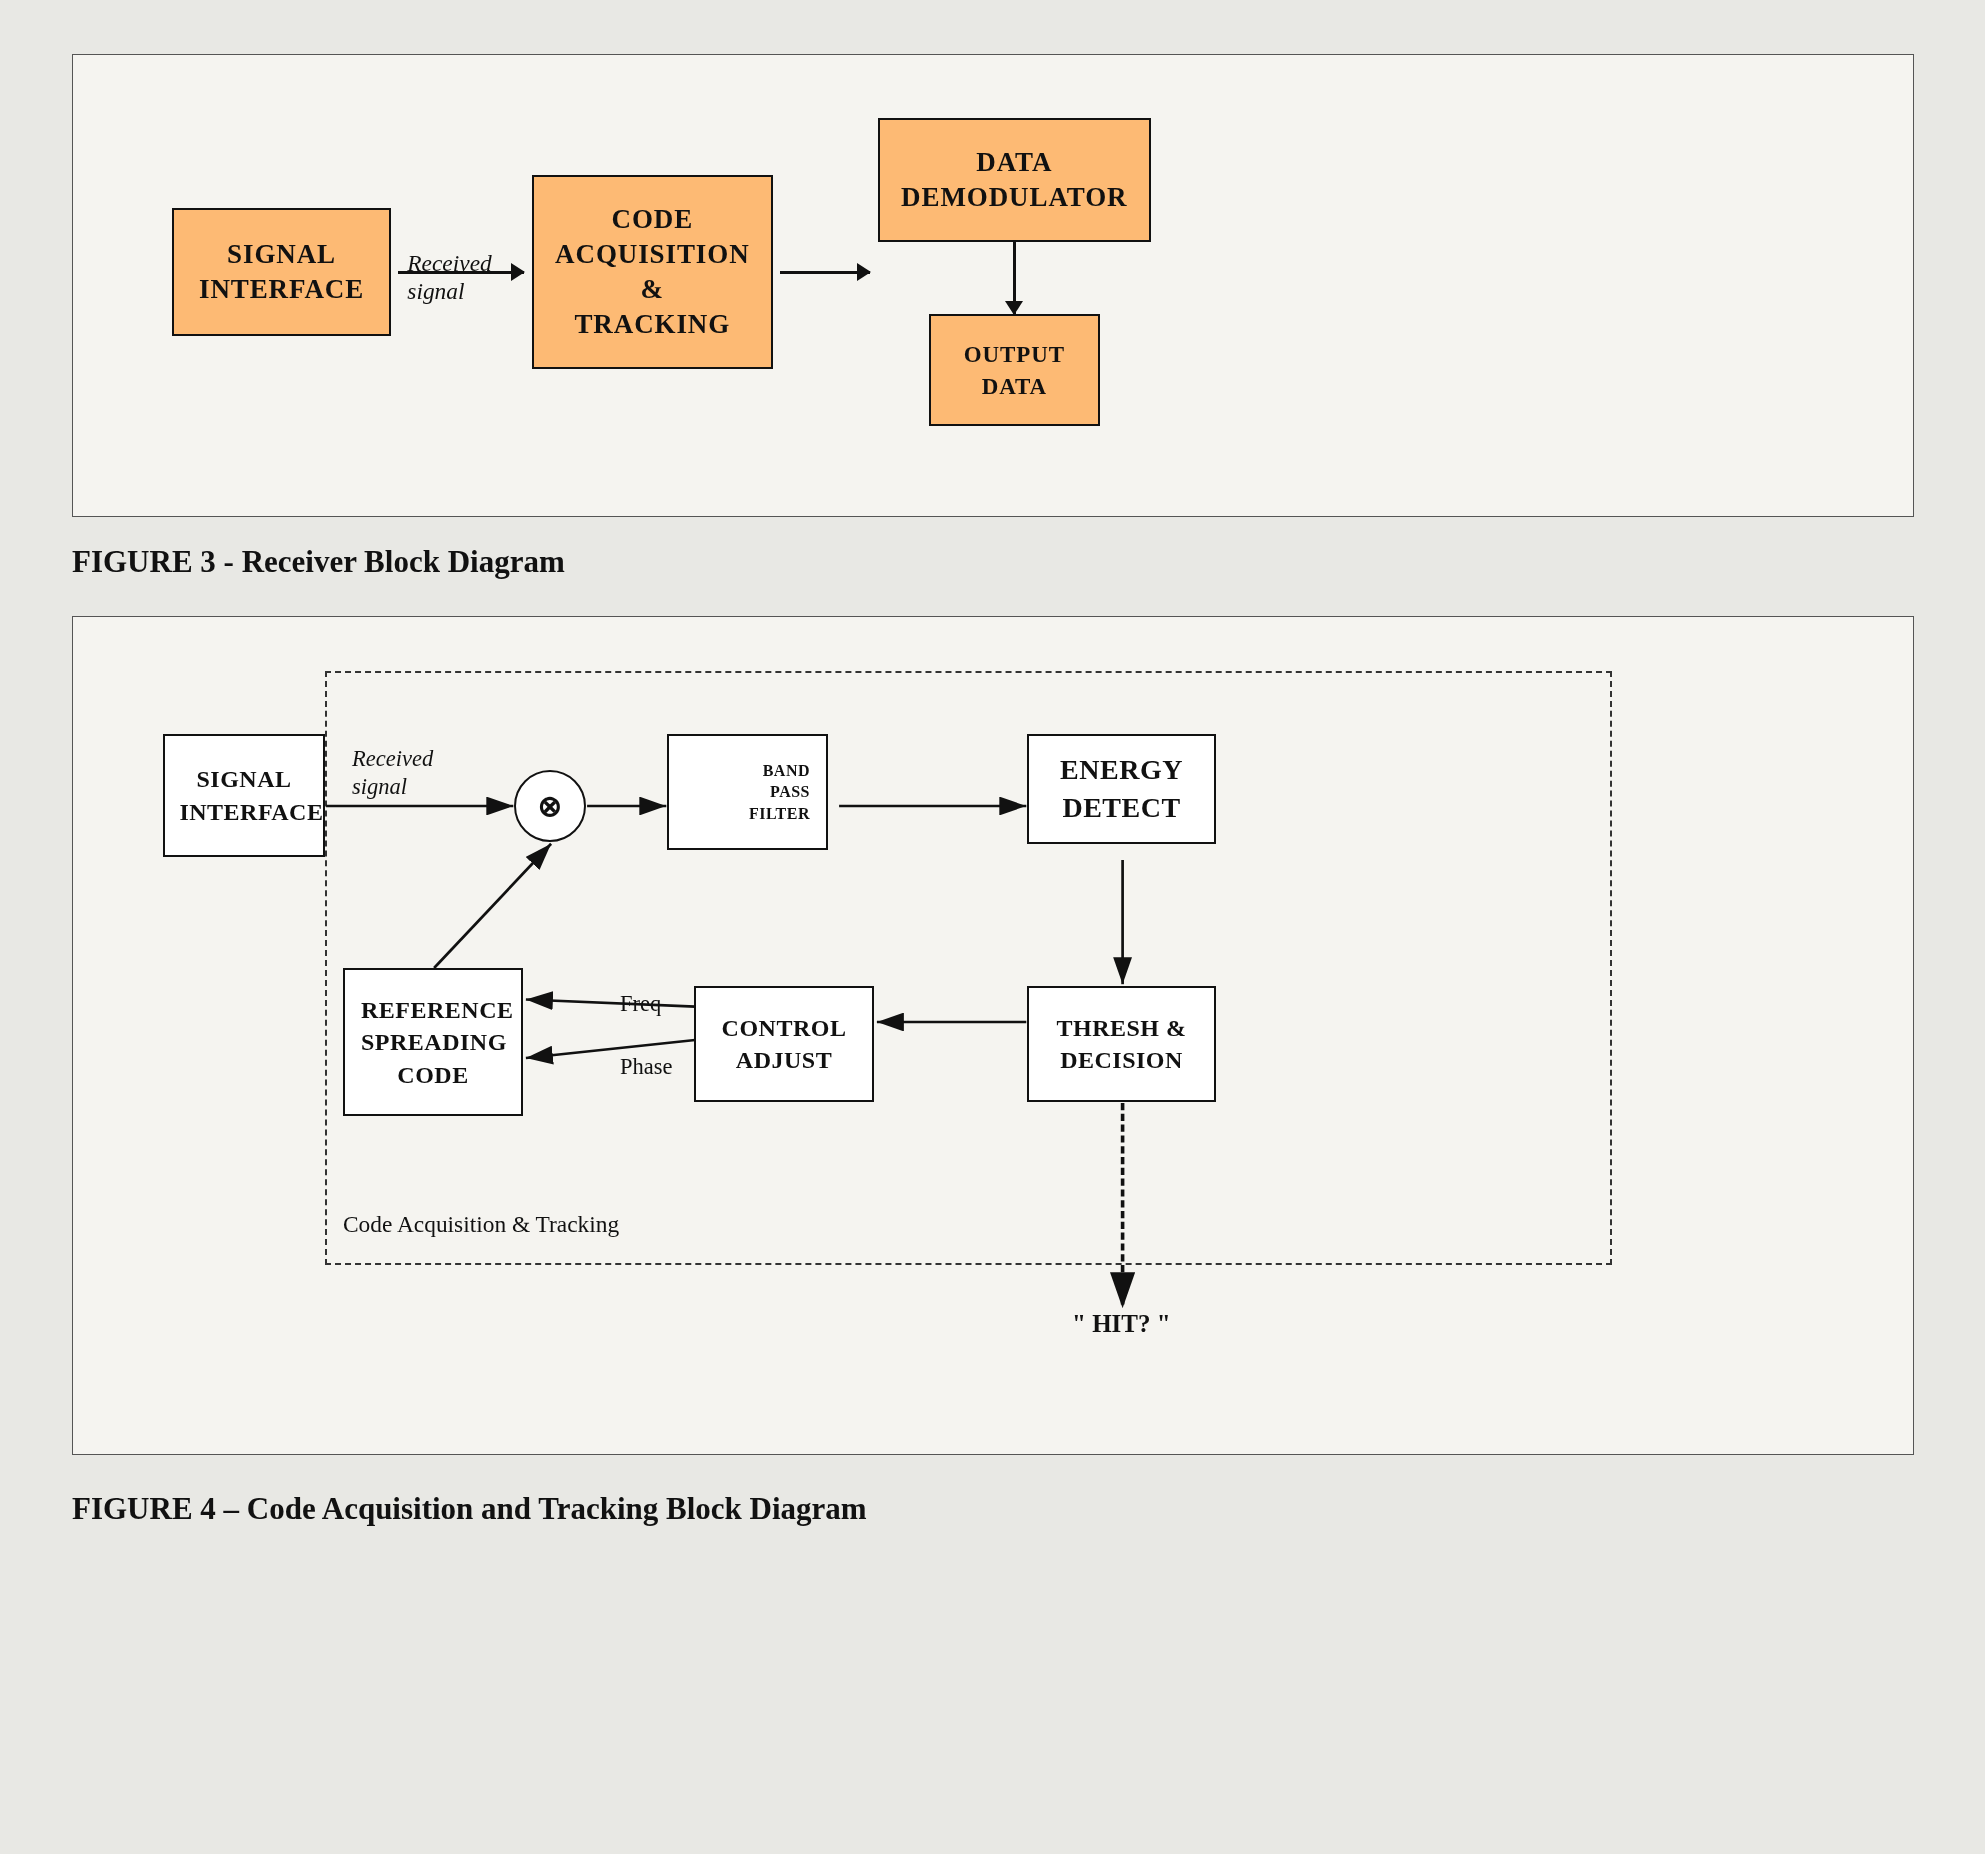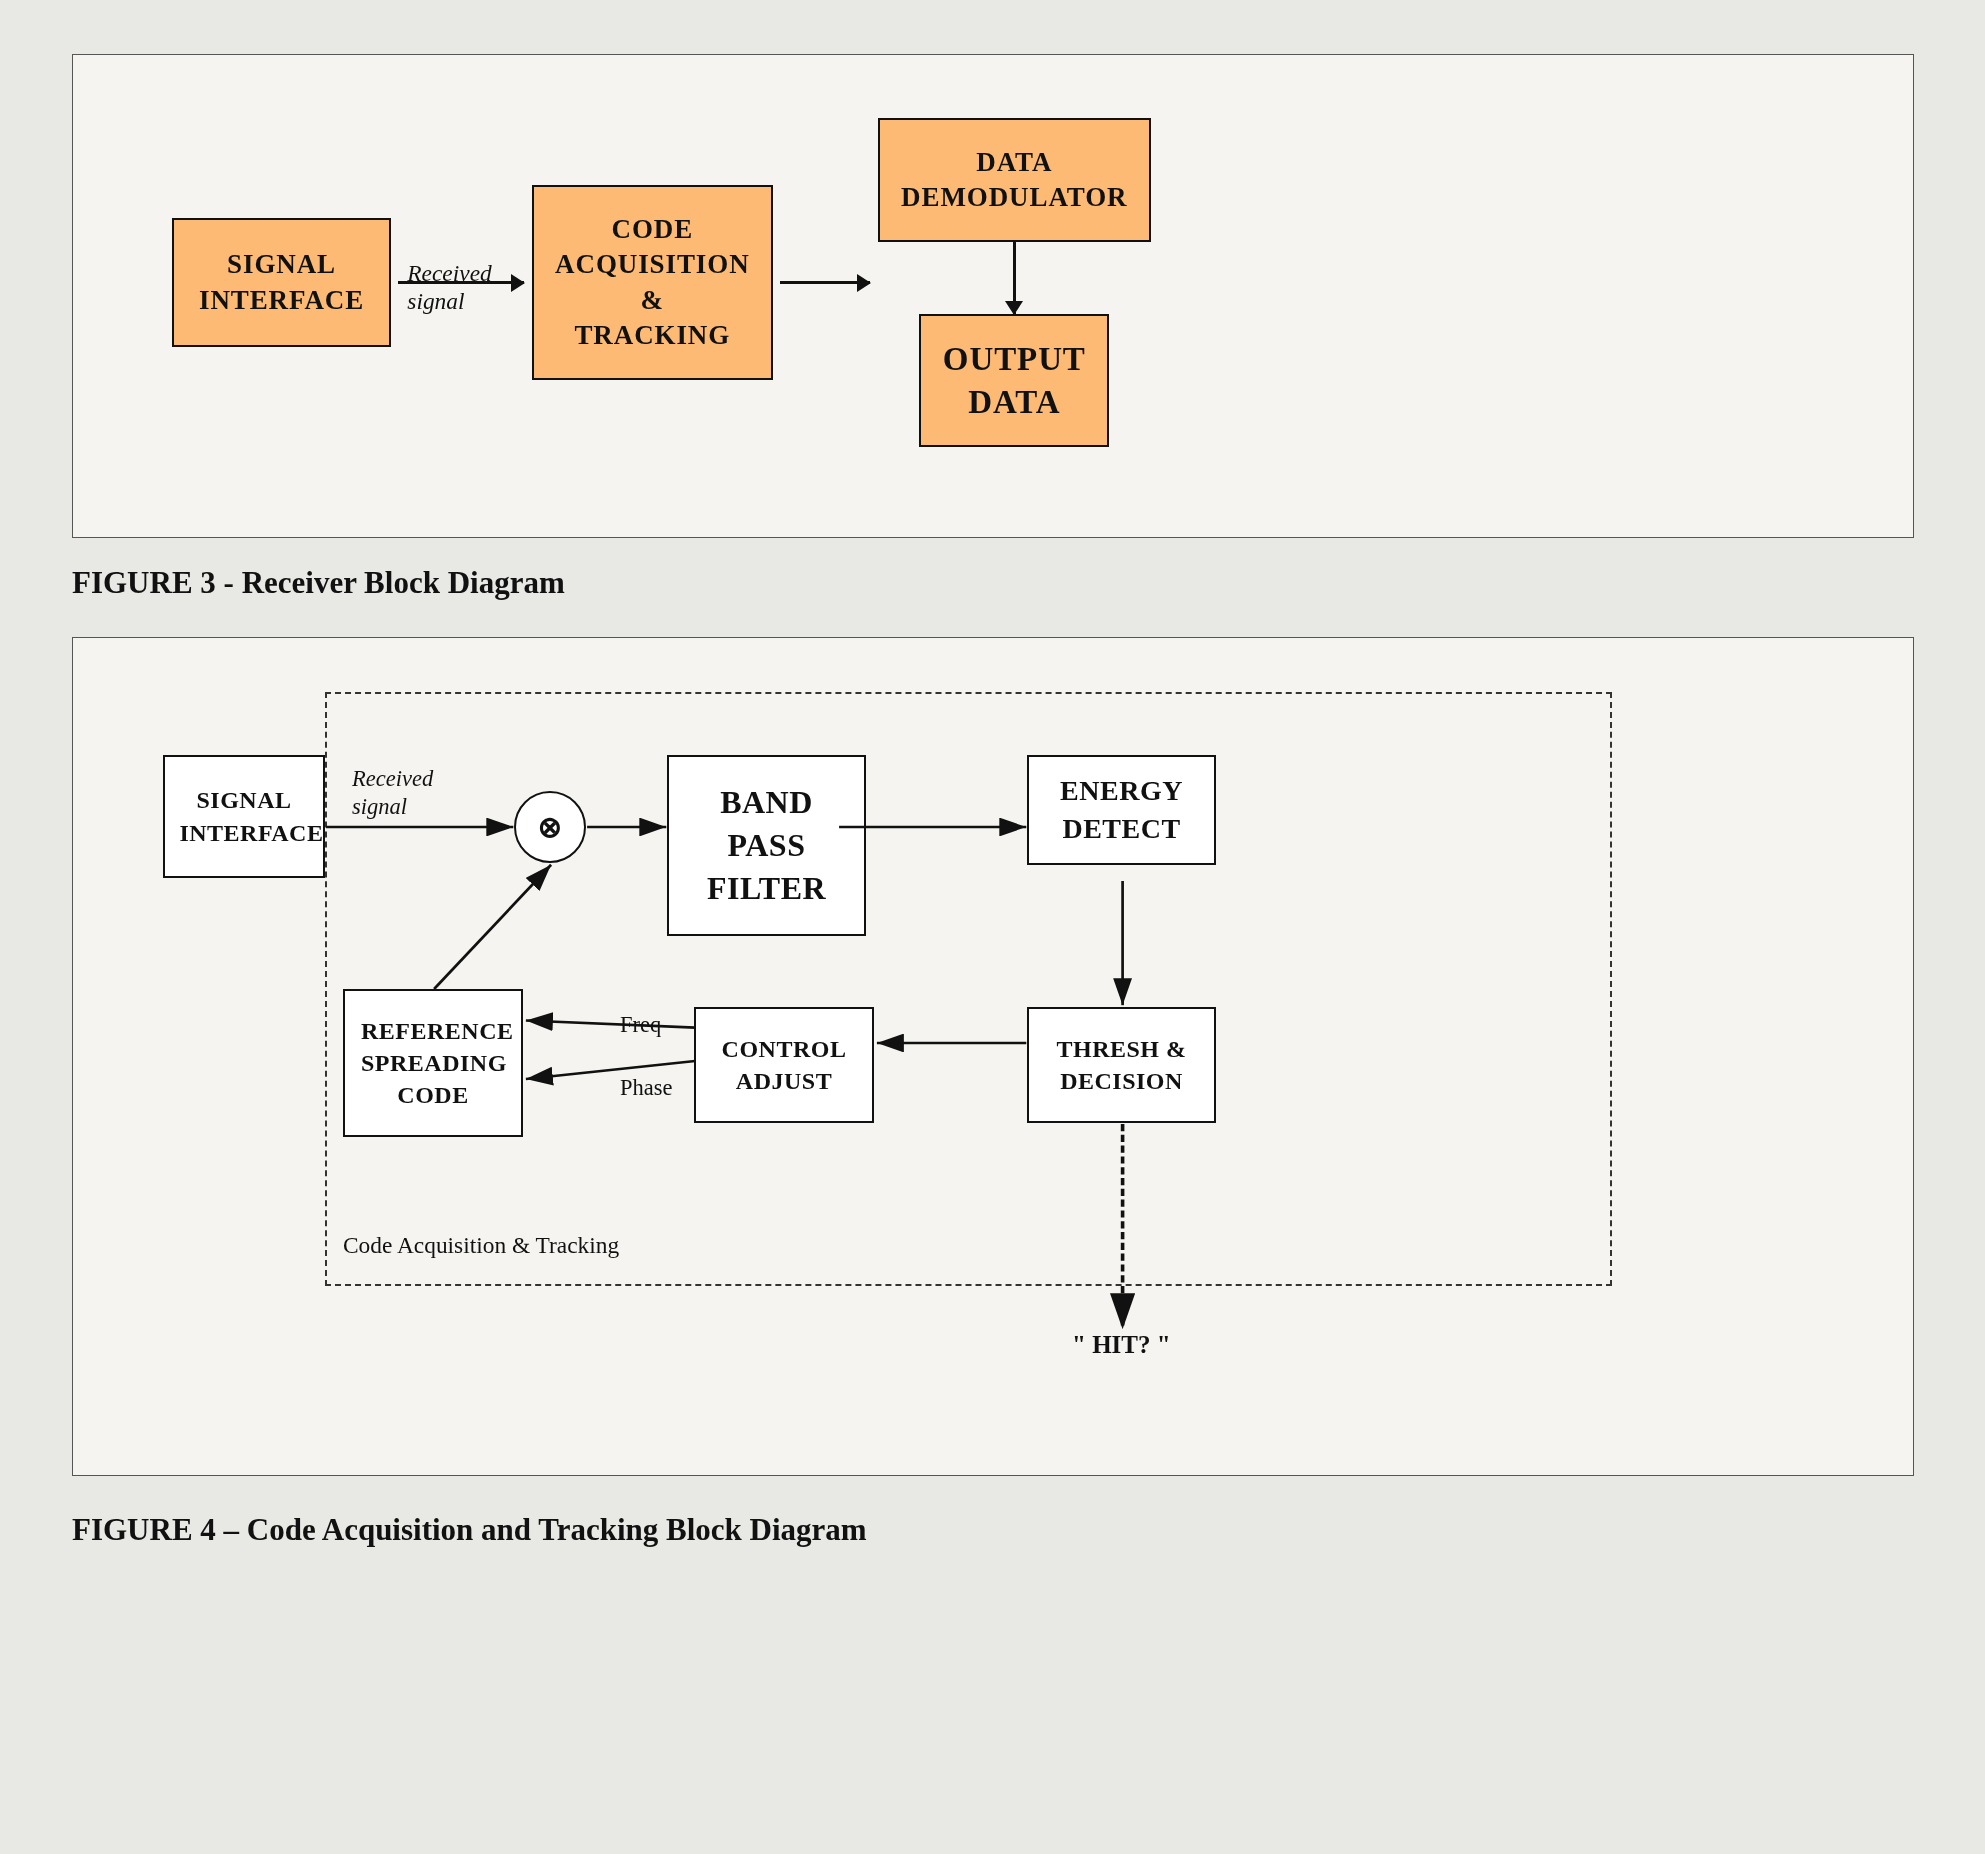--- a/index.html
+++ b/index.html
@@ -213,21 +213,21 @@
       <div class="box" style="min-width:198px; padding: 25px 21.6px;">
         <span style="white-space:pre-line; font-size:27px;">DATA
 DEMODULATOR</span>
       </div>
 
       <div class="arrow-down">
         <div class="arrow-down-line" style="height:72px;"></div>
       </div>
 
       <div class="box" style="min-width:171px; padding: 21.6px 21.6px;">
-        <span style="white-space:pre-line; font-size:33px;">OUTPUT
+        <span style="white-space:pre-line; font-size:23px;">OUTPUT
 DATA</span>
       </div>
     </div>
 
   </div>
 </div>
 
 <div class="figure-caption">
   <span>FIGURE 3 - Receiver Block Diagram</span>
 </div>
@@ -244,21 +244,21 @@
 
     <div class="fig4-text" style="left: 225px; top: 54px; white-space:pre-line; line-height:1.25;">
       <span>Received
 signal</span>
     </div>
 
     <div class="circle-mult" style="left: 387px; top: 108px; width: 72px; height: 72px;">
       ⊗
     </div>
 
-    <div class="fig4-box" style="left: 540px; top: 72px; width: 199px; padding: 23.4px 16px; font-size:32px;">
+    <div class="fig4-box" style="left: 540px; top: 72px; width: 161px; padding: 23.4px 16px; font-size:16px;text-align:right;">
       <span style="white-space:pre-line;">BAND
 PASS
 FILTER</span>
     </div>
 
     <div class="fig4-box" style="left: 900px; top: 72px; width: 189px; padding: 15px 16px; font-size:28px;">
       <span style="white-space:pre-line;">ENERGY
 DETECT</span>
     </div>
 

